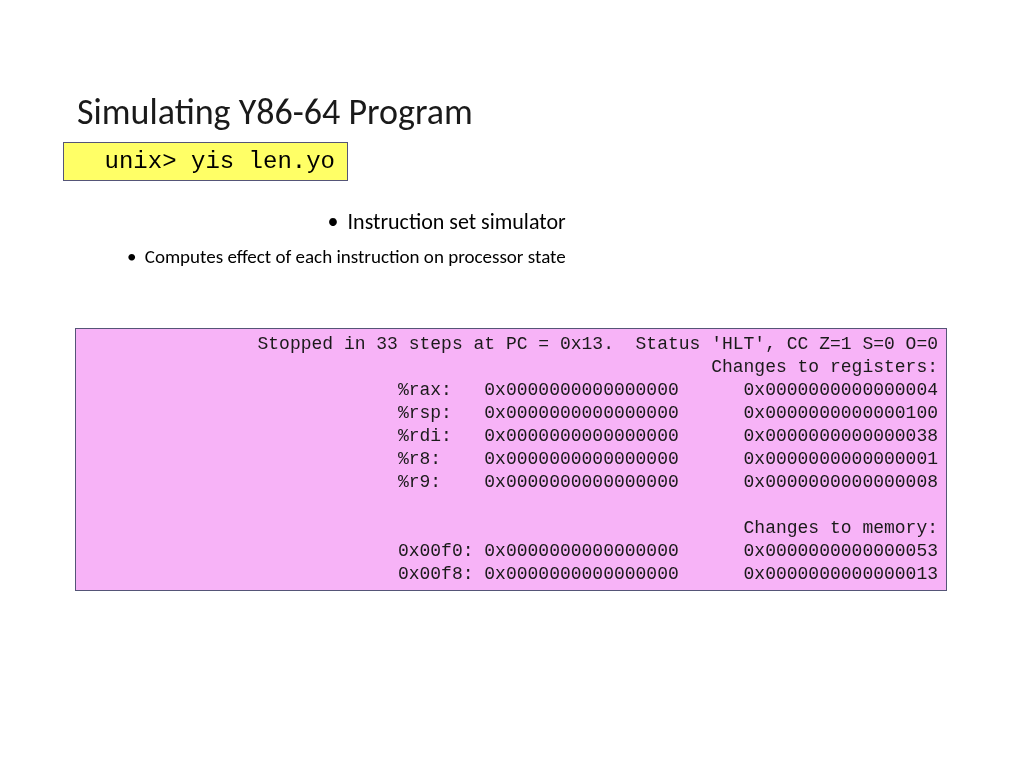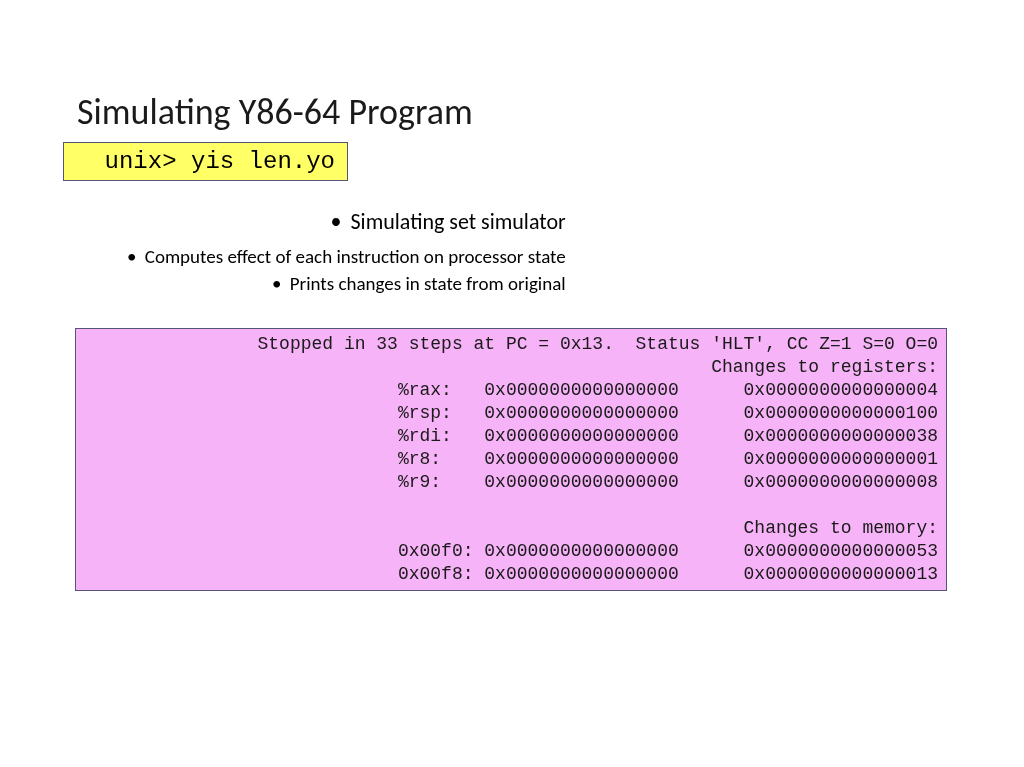--- a/index.html
+++ b/index.html
@@ -71,23 +71,22 @@
     }
   </style>
 </head>
 <body>
 
 <h1 class="slide-title">Simulating Y86-64 Program</h1>
 
 <div class="command-box">unix&gt; yis len.yo</div>
 
 <div class="bullet-section">
-  <div class="bullet-main">Simulating set simulator</div>
+  <div class="bullet-main">Instruction set simulator</div>
   <div class="bullet-sub">Computes effect of each instruction on processor state</div>
-  <div class="bullet-sub">Prints changes in state from original</div>
 </div>
 
 <div class="output-box">Stopped in 33 steps at PC = 0x13.  Status 'HLT', CC Z=1 S=0 O=0
 Changes to registers:
 %rax:   0x0000000000000000      0x0000000000000004
 %rsp:   0x0000000000000000      0x0000000000000100
 %rdi:   0x0000000000000000      0x0000000000000038
 %r8:    0x0000000000000000      0x0000000000000001
 %r9:    0x0000000000000000      0x0000000000000008
 

